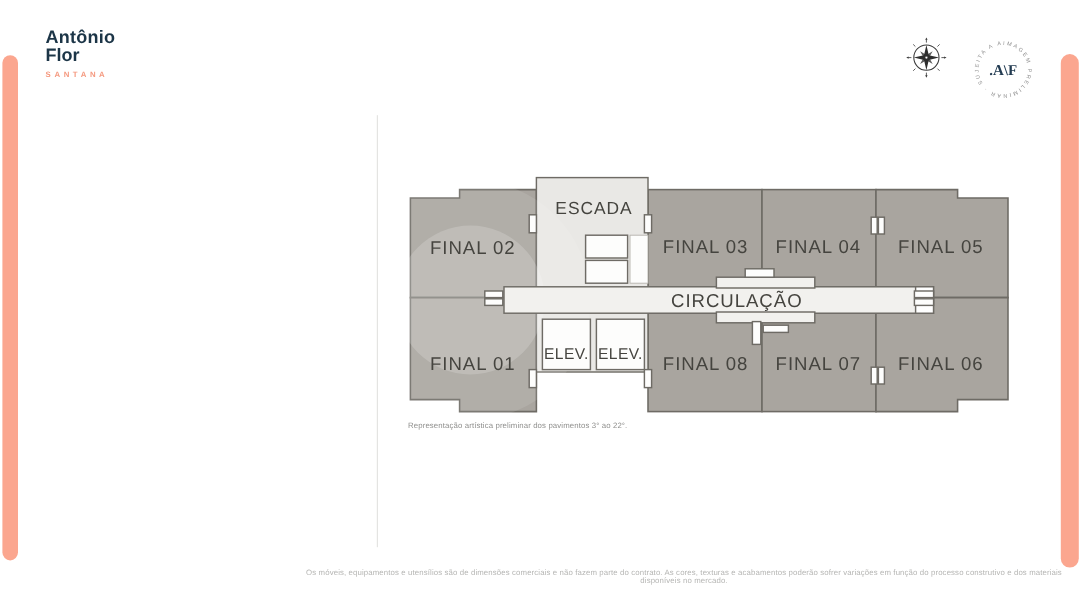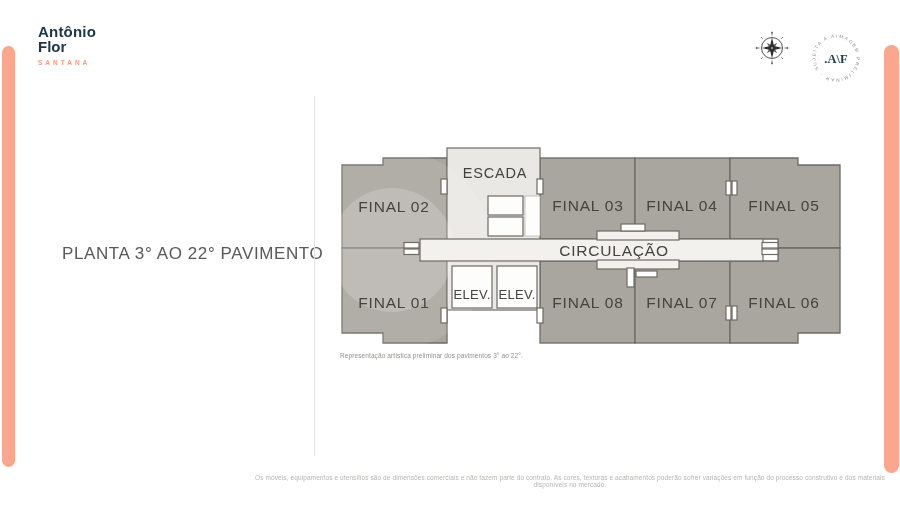--- a/index.html
+++ b/index.html
@@ -50,21 +50,20 @@
 
   <div id="edge-left" class="edge-bar"></div>
   <div id="edge-right" class="edge-bar"></div>
 
   <div id="brand">
     <div class="l1">Antônio</div>
     <div class="l2">Flor</div>
     <div class="district">SANTANA</div>
   </div>
 
-  <div id="page-title">PLANTA 3° AO 22° PAVIMENTO</div>
 
   <div id="divider"></div>
 
   <svg id="compass" width="38" height="38" viewBox="-19 -19 38 38">
     <circle r="10.5" fill="none" stroke="#3d3d3d" stroke-width="0.9"></circle>
     <g stroke="#3d3d3d" stroke-width="0.7">
       <line x1="0" y1="-12.5" x2="0" y2="-15.5"></line>
         <line x1="0" y1="12.5" x2="0" y2="15.5"></line>
       <line x1="-12.5" y1="0" x2="-15.5" y2="0"></line>
         <line x1="12.5" y1="0" x2="15.5" y2="0"></line>

